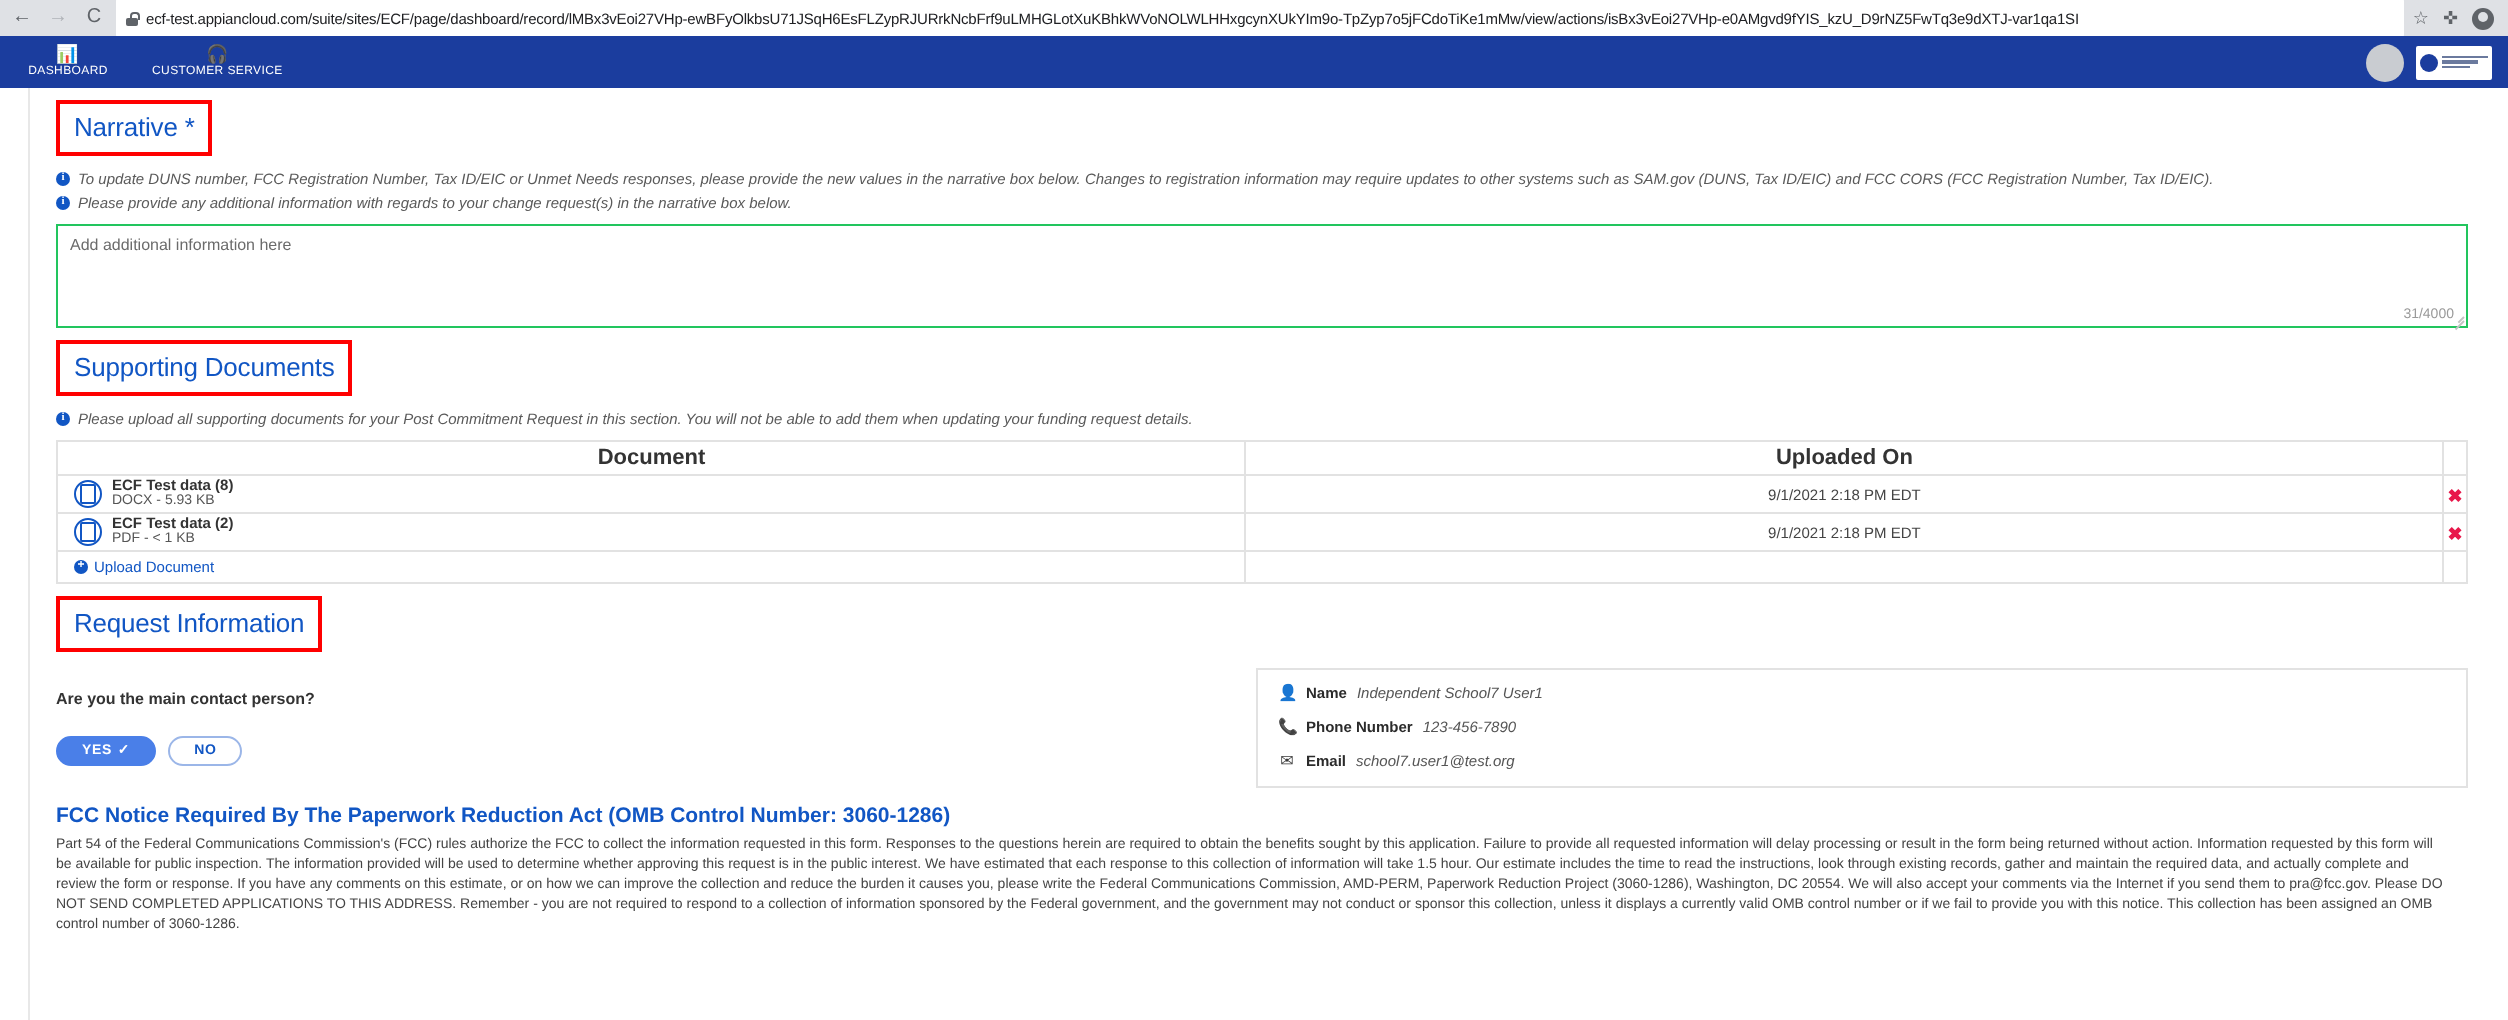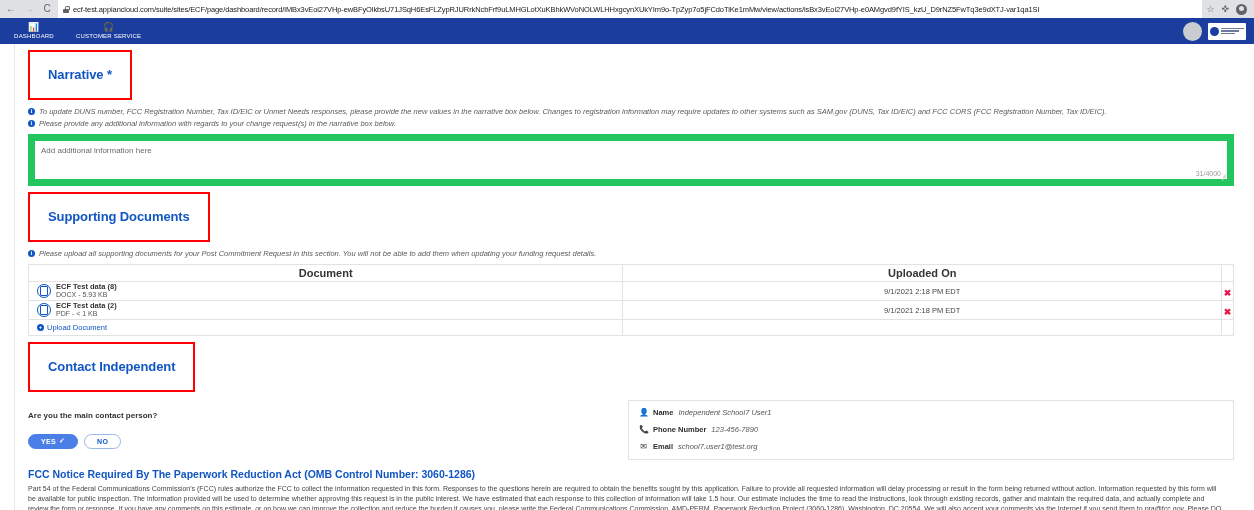--- a/index.html
+++ b/index.html
@@ -150,22 +150,22 @@
     position: absolute;
     left: 14px; top: 0; bottom: 0;
     width: 1px;
     background: #e8e8e8;
   }
   .content { padding-left: 14px; padding-right: 6px; }
 
   h2.section-title {
     color: #1156c4;
     font-size: 13px;
-    font-weight: bold;
-    margin: 14px;
+    font-weight: normal;
+    margin: 3px;
     display: inline-block;
     letter-spacing: -0.1px;
     text-align: right;
   }
   .title-outline {
     display: inline-block;
     border: 2px solid #ff0000;
     padding: 1px 4px 2px 4px;
     margin: 6px 0 4px 0;
   }
@@ -193,21 +193,21 @@
   .hint-text {
     font-size: 7.5px;
     font-style: italic;
     color: #5a5a5a;
     line-height: 1.25;
   }
 
   
   .narrative-box {
     position: relative;
-    border: 7px solid #22c55e;
+    border: 1px solid #22c55e;
     background: #fff;
     height: 52px;
     margin-top: 5px;
   }
   .narrative-placeholder {
     position: absolute;
     top: 5px; left: 6px;
     font-size: 8px;
     color: #6b6b6b;
   }
@@ -506,21 +506,21 @@
             </div>
           </td>
           <td></td>
           <td></td>
         </tr>
       </tbody>
     </table>
 
     
     <div class="title-outline">
-      <h2 class="section-title">Contact Independent</h2>
+      <h2 class="section-title">Request Information</h2>
     </div>
 
     <div class="contact-wrap">
       <div class="contact-left">
         <div class="q-label">Are you the main contact person?</div>
         <div class="yesno">
           <div class="pill selected">
             <span>YES</span>
             <span>✓</span>
           </div>

